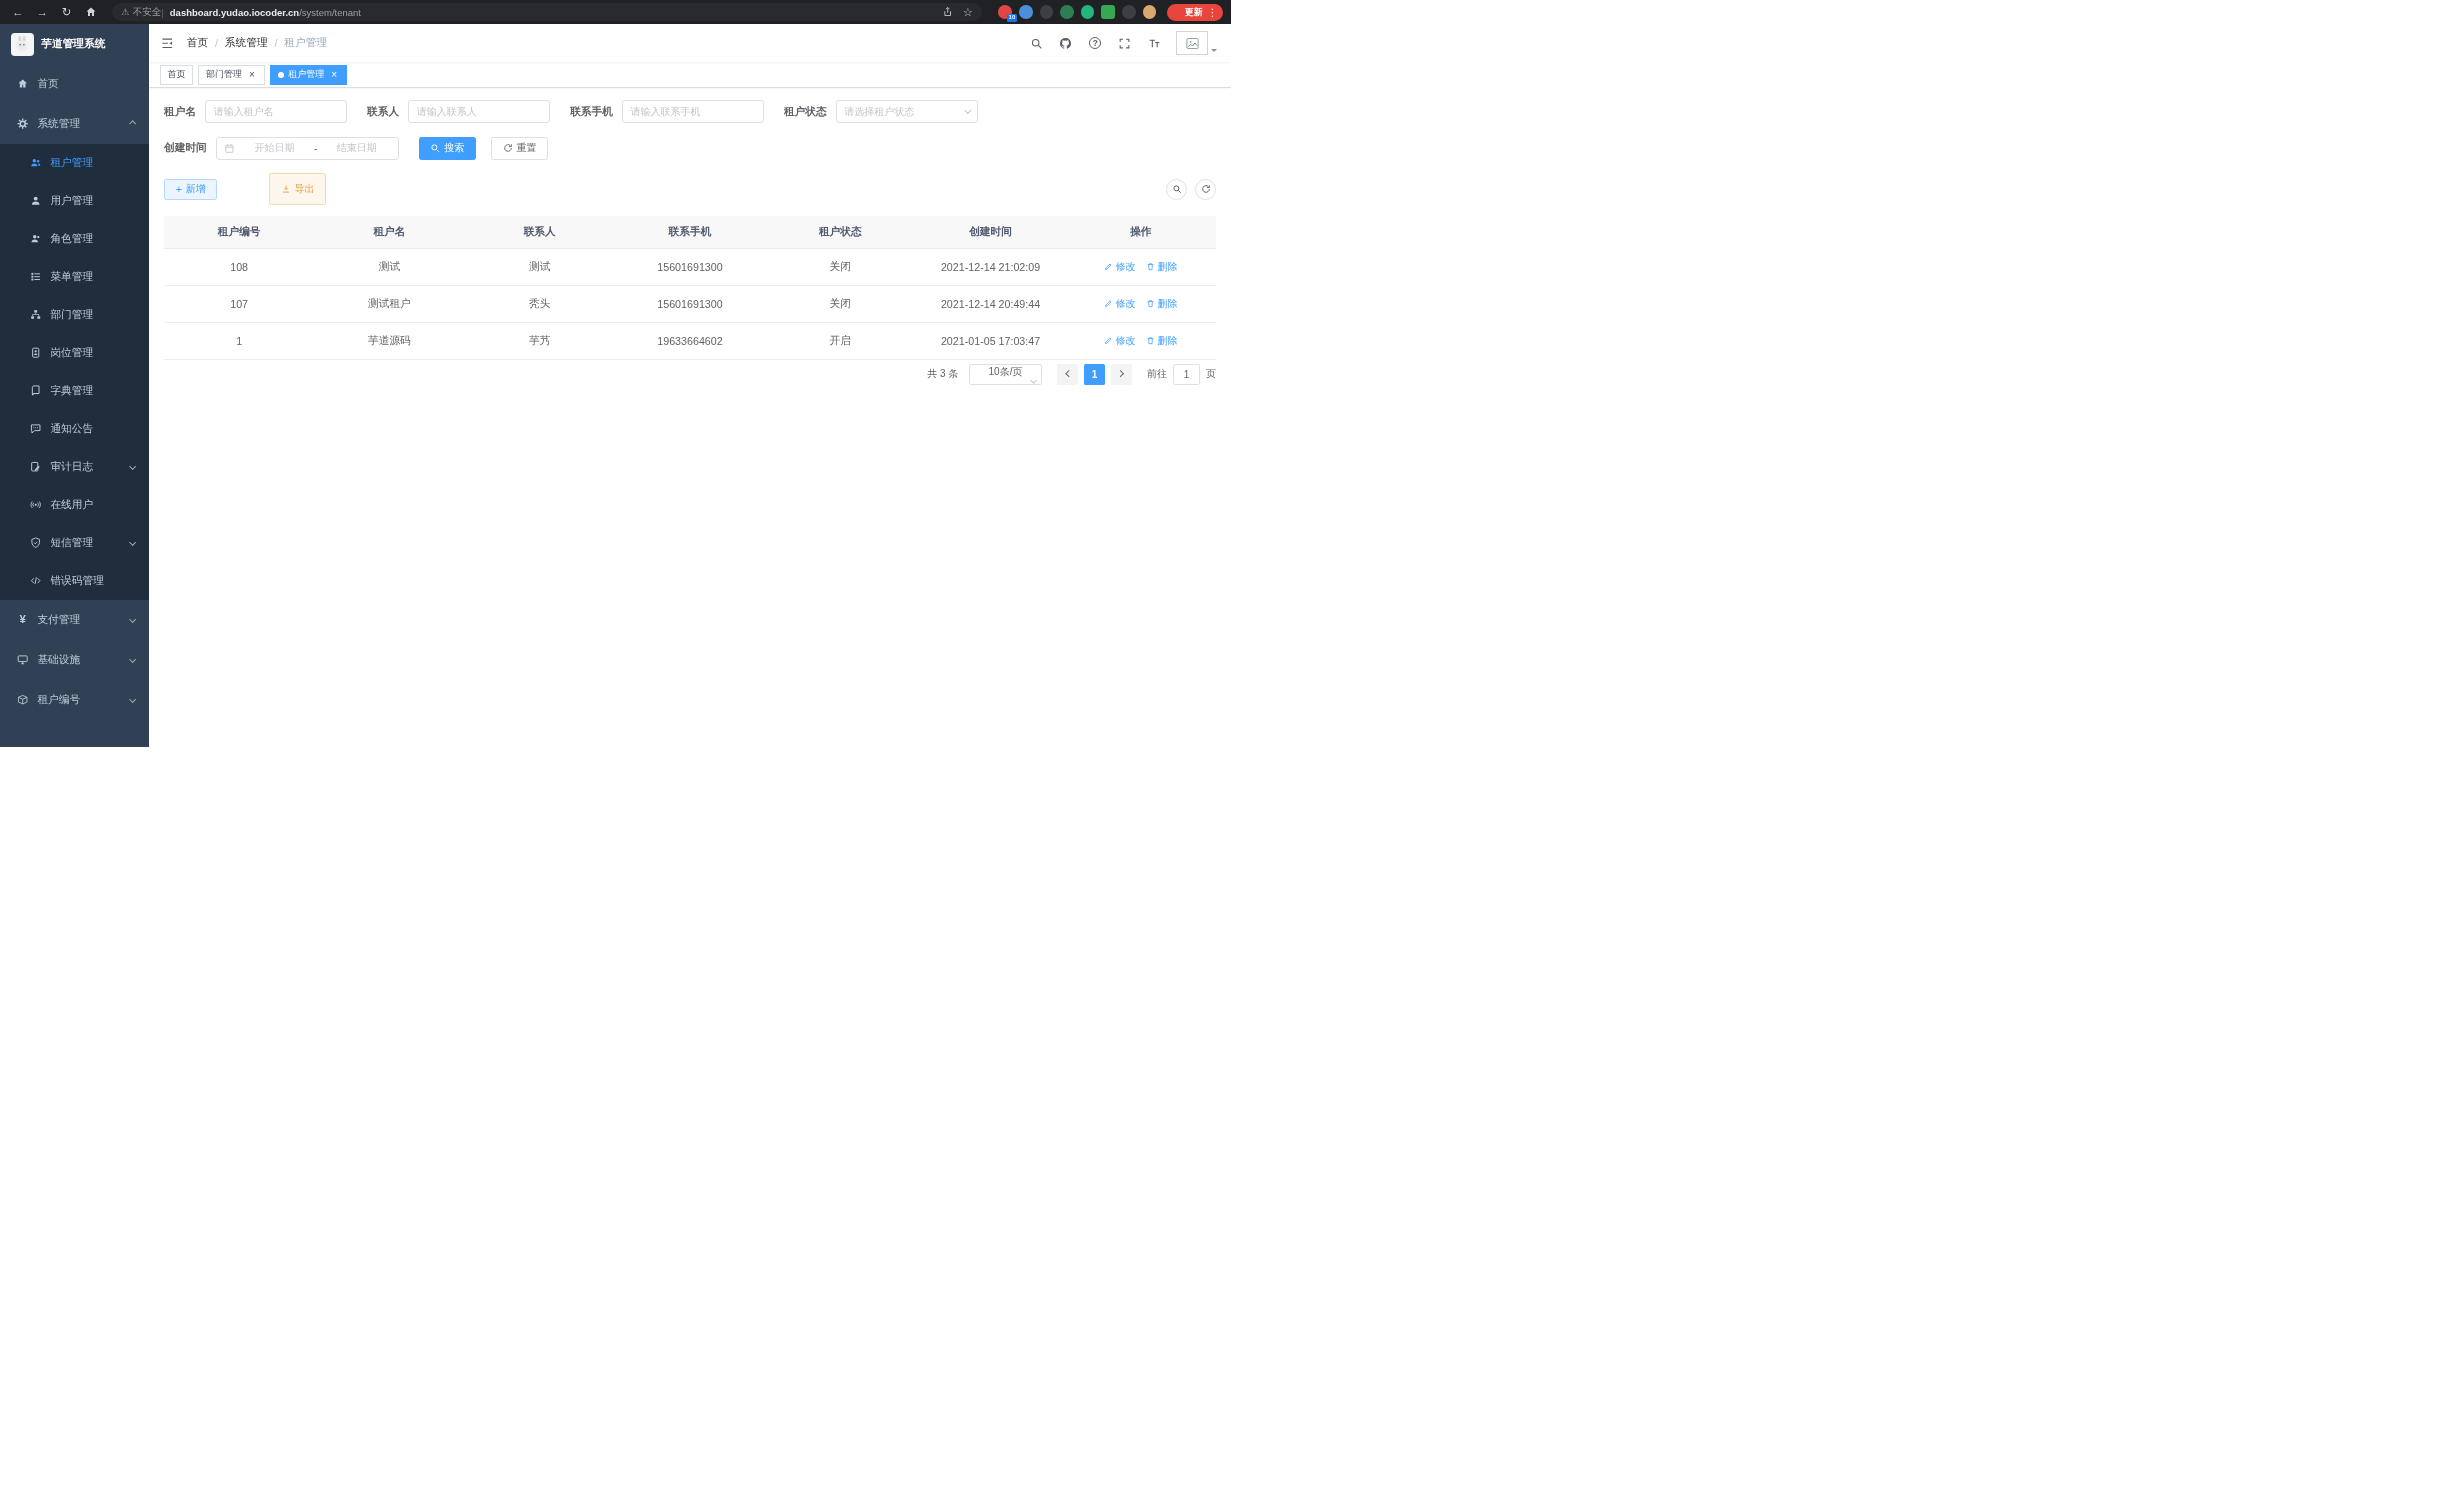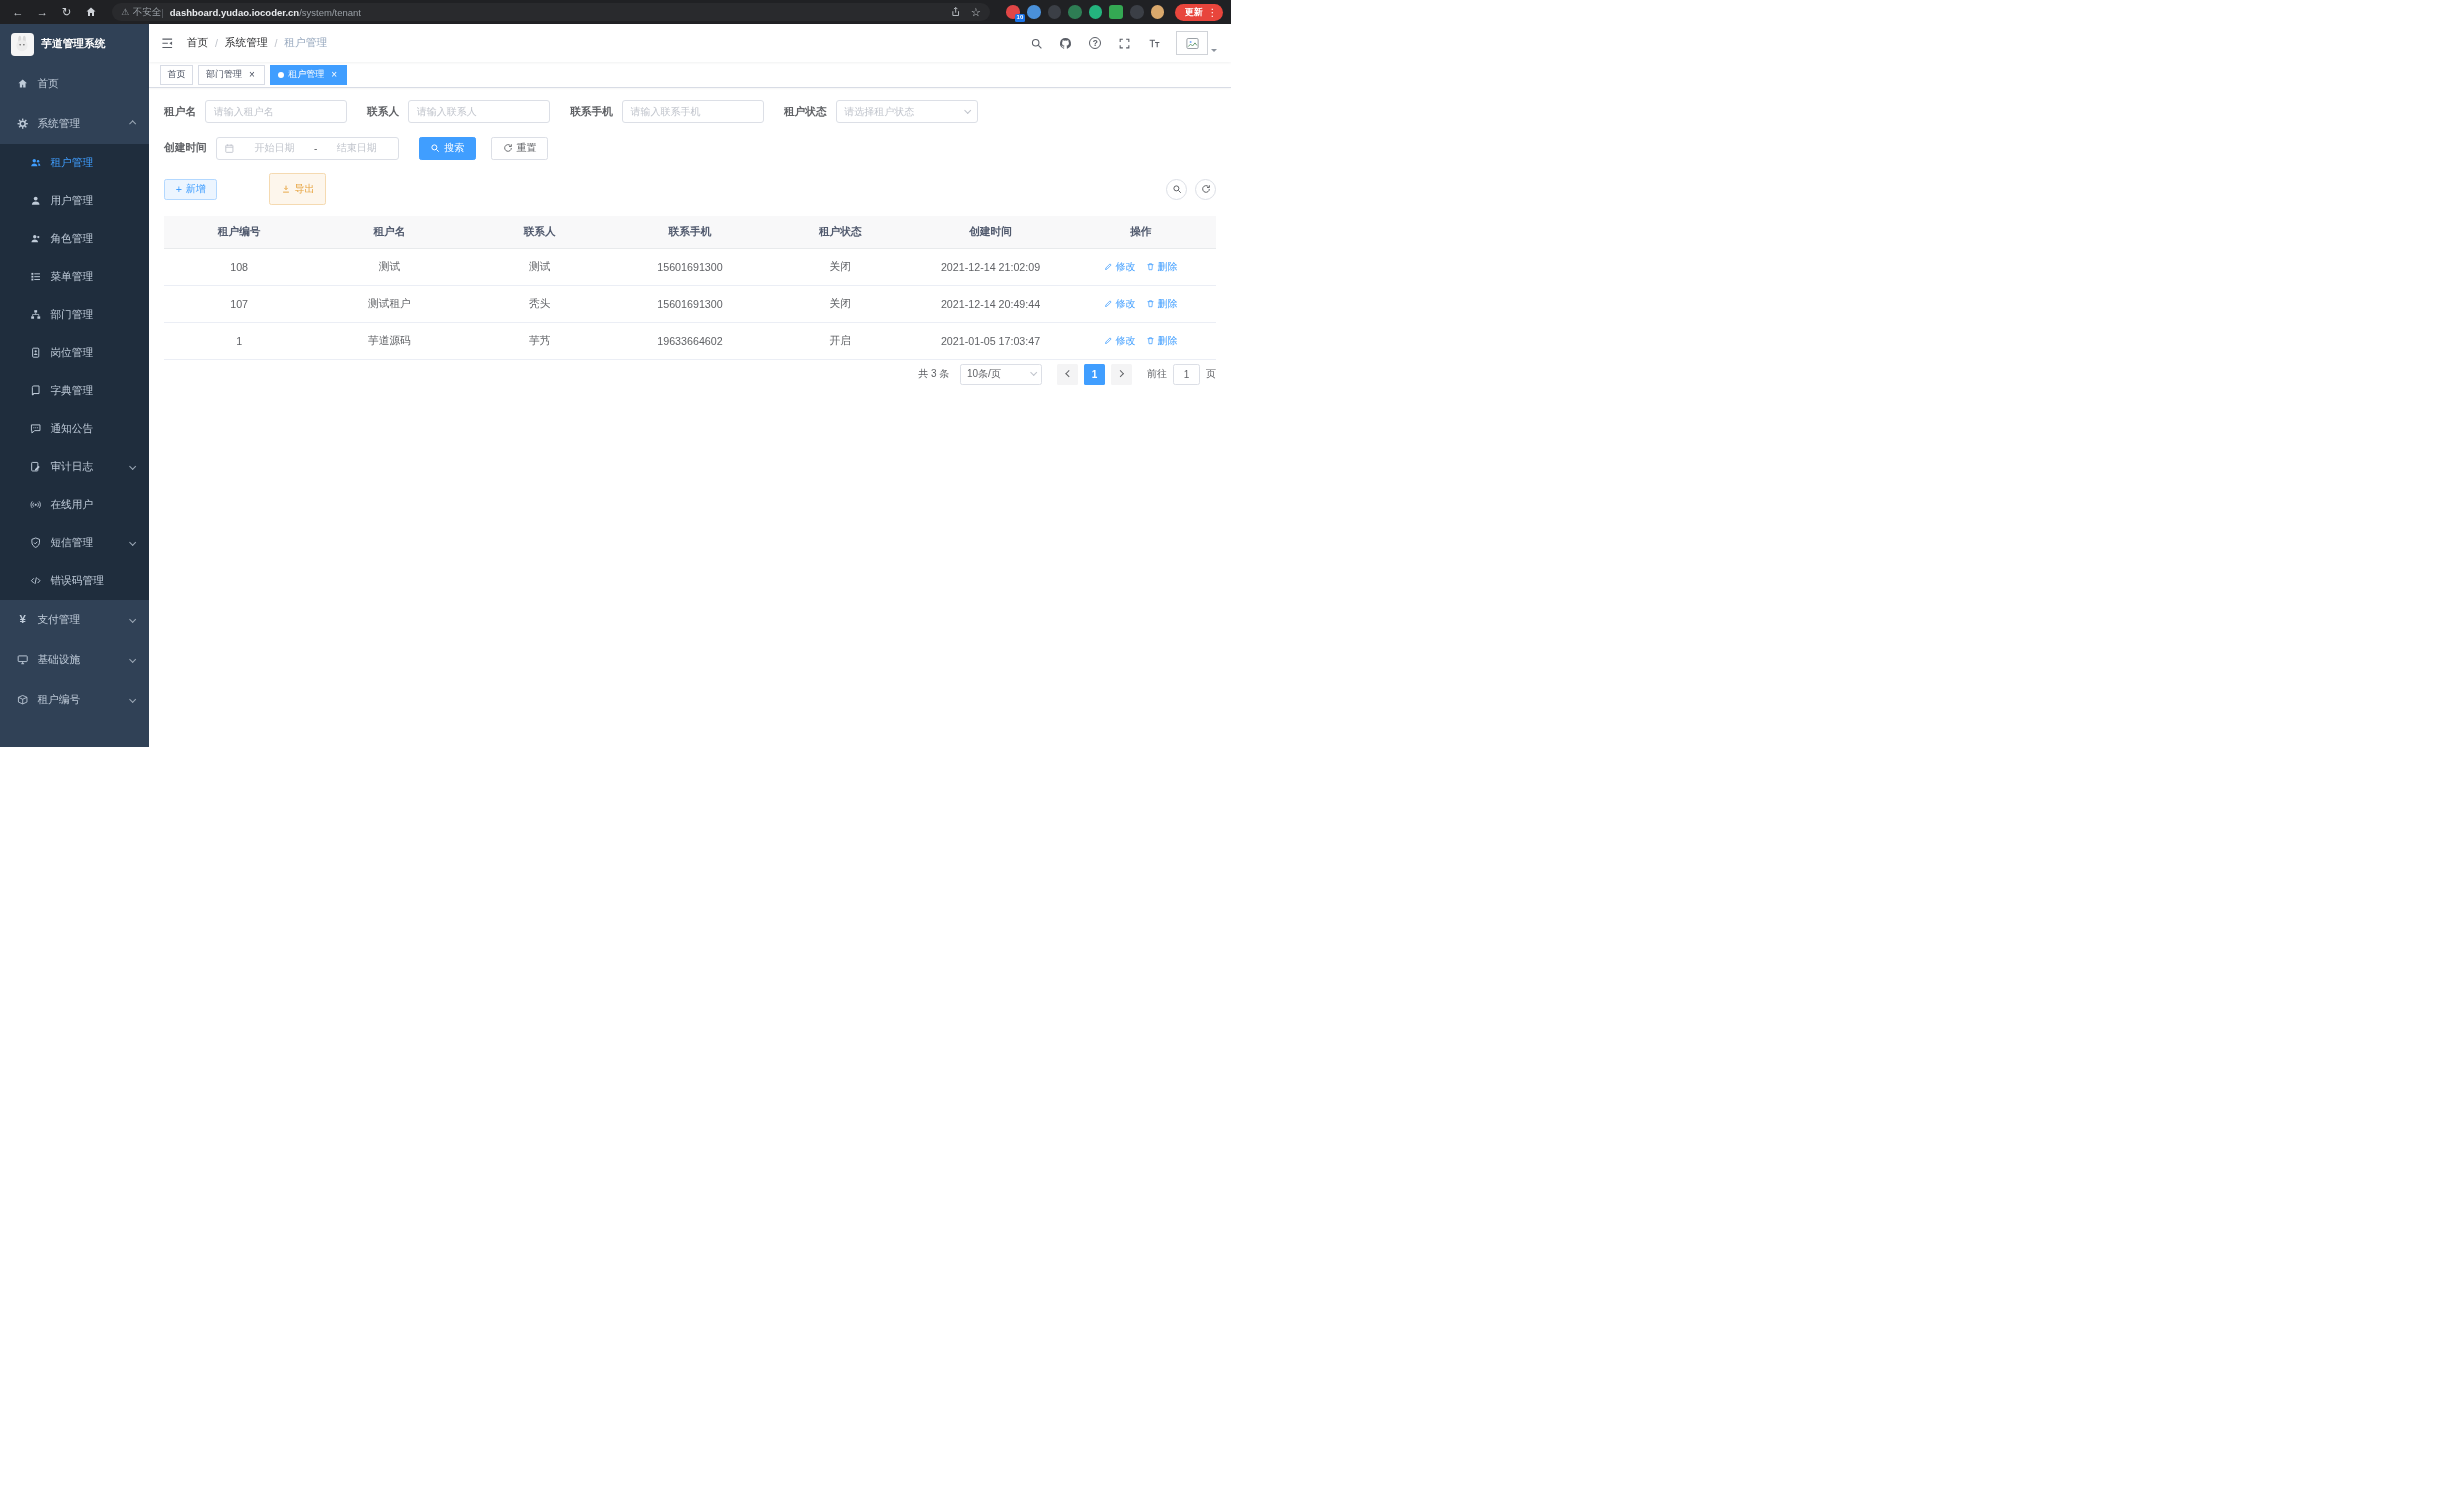--- a/index.html
+++ b/index.html
@@ -17,21 +17,21 @@
   .omni-host { color:#e8eaed; font-weight:bold; }
   .omni-path { color:#9aa0a6; }
   .omni-spacer { flex:1; }
   .omni-ic { color:#bdc1c6; margin-left:9px; display:flex; align-items:center; }
   .omni-ic svg { width:11.4px; height:11.4px; }
   .star { font-size:11.4px; }
   .ext-row { display:flex; align-items:center; gap:6.9px; margin:0 6px; }
   .ext { width:13.7px; height:13.7px; border-radius:50%; position:relative; flex:none; cursor:pointer; }
   .ext.square { border-radius:3px; }
   .ext-badge { position:absolute; bottom:-3px; right:-4.6px; background:#1a73e8; color:#fff; font-size:6px; line-height:7.6px; padding:0 1.5px; border-radius:1.5px; font-weight:bold; }
-  .update-pill { background:#e8453c; color:#fff; border-radius:10px; height:17px; display:flex; align-items:center; padding:0 6px 0 10px; gap:4.6px; font-size:9px; font-weight:bold; cursor:pointer; flex:none; }
+  .update-pill { background:#e8453c; color:#fff; border-radius:10px; height:17px; display:flex; align-items:center; padding:0 6px 0 18px; gap:4.6px; font-size:9px; font-weight:bold; cursor:pointer; flex:none; }
   .update-pill .dots { font-size:10px; font-weight:normal; }
 
   
   .app { display:flex; height:723px; }
 
   
   .sidebar { width:149px; background:#304156; flex:none; display:flex; flex-direction:column; overflow:hidden; }
   .logo-row { height:40px; display:flex; align-items:center; gap:7.6px; padding-left:10.7px; flex:none; }
   .logo-img { width:23px; height:23px; background:#f5f5f5; border-radius:3.8px; display:flex; align-items:center; justify-content:center; overflow:hidden; flex:none; }
   .logo-img svg { width:18px; height:18px; }
@@ -101,21 +101,21 @@
   table.grid { width:100%; border-collapse:collapse; margin-top:10.7px; table-layout:fixed; }
   .grid th { height:32px; background:#f8f8f9; color:#515a6e; font-weight:bold; font-size:10.7px; text-align:center; border-bottom:0.8px solid #e8eaec; }
   .grid td { height:37px; color:#606266; font-size:10.7px; text-align:center; border-bottom:0.8px solid #ebeef5; }
   .ops { display:flex; align-items:center; justify-content:center; gap:10.7px; }
   .op { color:#409eff; font-size:10px; display:inline-flex; align-items:center; gap:2.3px; cursor:pointer; text-decoration:none; }
   .op svg { width:9px; height:9px; }
 
   
   .pagination { display:flex; align-items:center; justify-content:flex-end; margin-top:4px; font-size:10px; color:#606266; }
   .pg-total { margin-right:10.7px; }
-  .pg-size { width:82px; height:21px; border:0.8px solid #dcdfe6; border-radius:2.3px; display:flex; align-items:center; padding:0 6px; color:#606266; cursor:pointer; }
+  .pg-size { width:73px; height:21px; border:0.8px solid #dcdfe6; border-radius:2.3px; display:flex; align-items:center; padding:0 6px; color:#606266; cursor:pointer;flex-direction:column; }
   .pager { display:flex; align-items:center; gap:6px; margin-left:15px; }
   .pg-btn { min-width:21px; height:21px; background:#f4f4f5; border-radius:1.5px; display:flex; align-items:center; justify-content:center; cursor:pointer; }
   .pg-btn.active { background:#409eff; color:#fff; font-weight:bold; }
   .pg-arrow { width:5.3px; height:5.3px; border-right:1.1px solid #606266; border-bottom:1.1px solid #606266; }
   .pg-arrow.left { transform:rotate(135deg); margin-left:1.5px; }
   .pg-arrow.right { transform:rotate(-45deg); margin-right:1.5px; }
   .pg-goto { display:flex; align-items:center; gap:6px; margin-left:15px; }
   .goto-input { width:27px; height:21px; border:0.8px solid #dcdfe6; border-radius:2.3px; text-align:center; font-size:10px; color:#606266; outline:none; font-family:inherit; }
 </style>
 </head>

